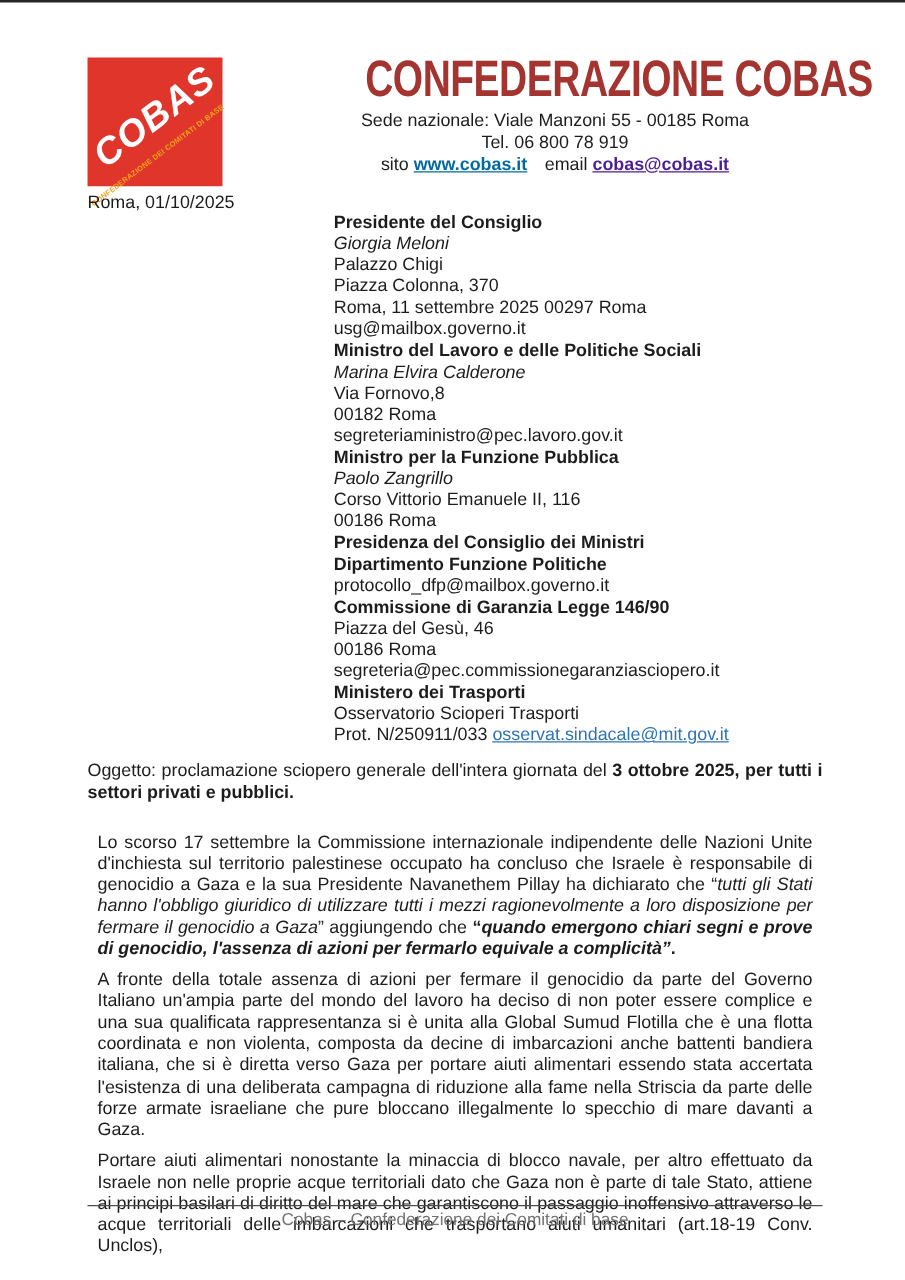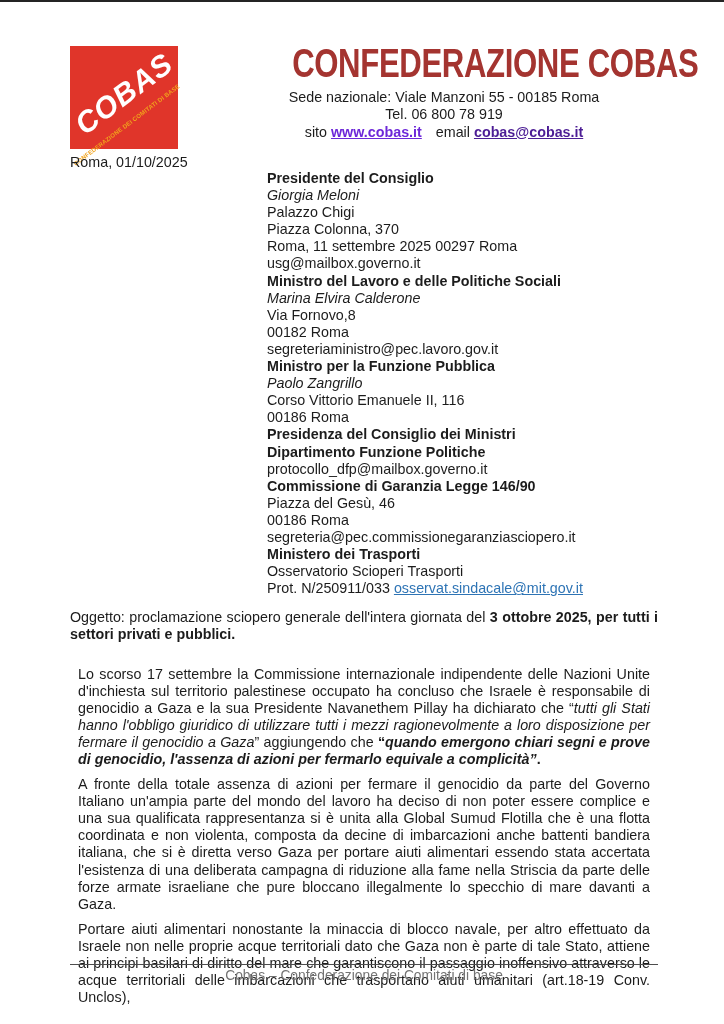--- a/index.html
+++ b/index.html
@@ -67,21 +67,21 @@
   </div>
 
   <div class="masthead">
     <div class="masthead-title-wrap">
       <span class="masthead-title" style="color: rgb(164, 52, 48);">CONFEDERAZIONE COBAS</span>
     </div>
     <div class="masthead-contact">
       <div>Sede nazionale: Viale Manzoni 55 - 00185 Roma</div>
       <div>Tel. 06 800 78 919</div>
       <div>
-        <span>sito </span><span class="hl site-link" style="color: #6d28d9;">www.cobas.it</span><span class="gap"></span><span>email </span><span class="hl email-link" style="color: #4c1d95;">cobas@cobas.it</span>
+        <span>sito </span><span class="hl site-link" style="color: #0369a1;">www.cobas.it</span><span class="gap"></span><span>email </span><span class="hl email-link" style="color: #4c1d95;">cobas@cobas.it</span>
       </div>
     </div>
   </div>
 
   <div class="date">Roma, 01/10/2025</div>
 
   <div class="recipients">
       <div><span class="b">Presidente del Consiglio</span></div>
       <div><span class="i">Giorgia Meloni</span></div>
       <div><span>Palazzo Chigi</span></div>

